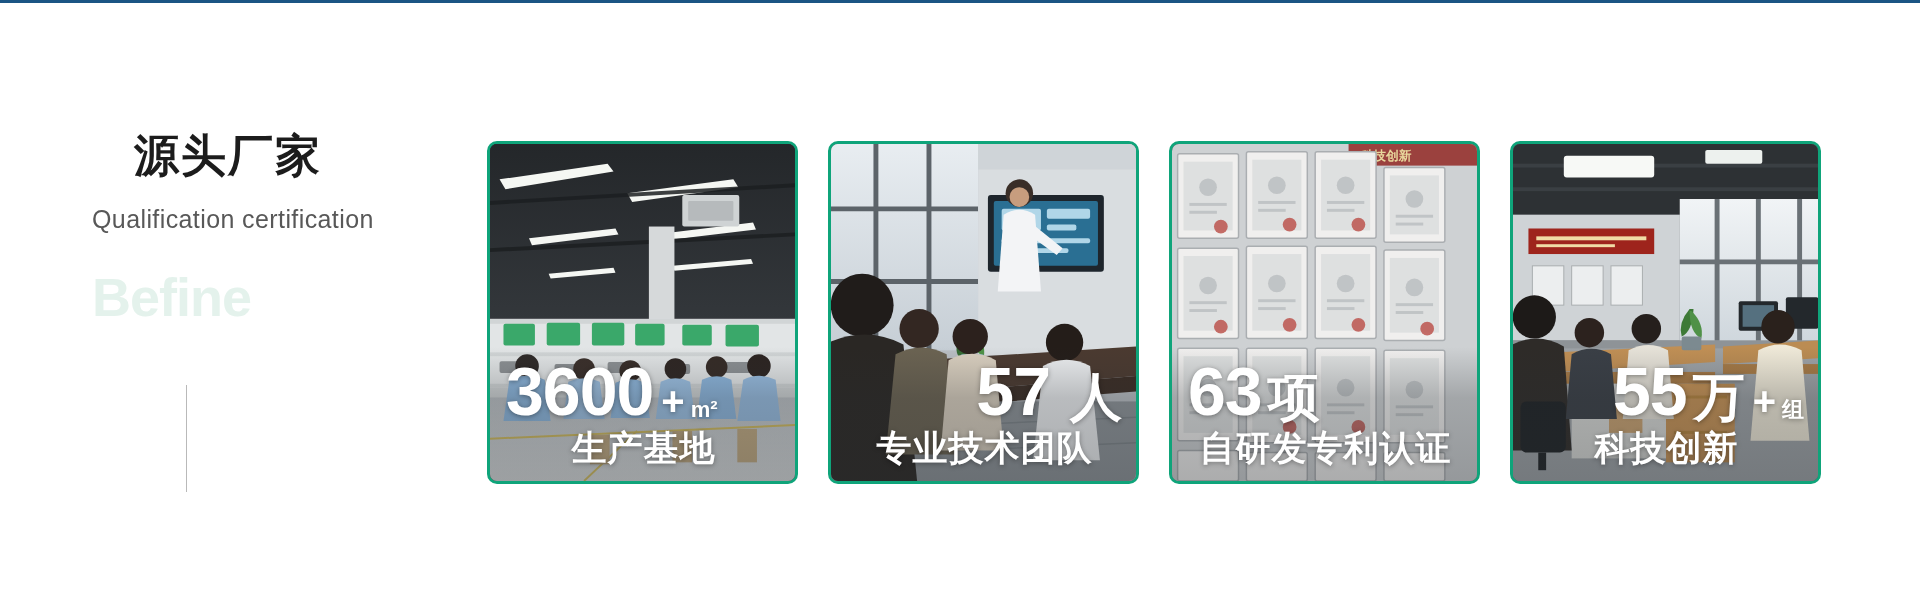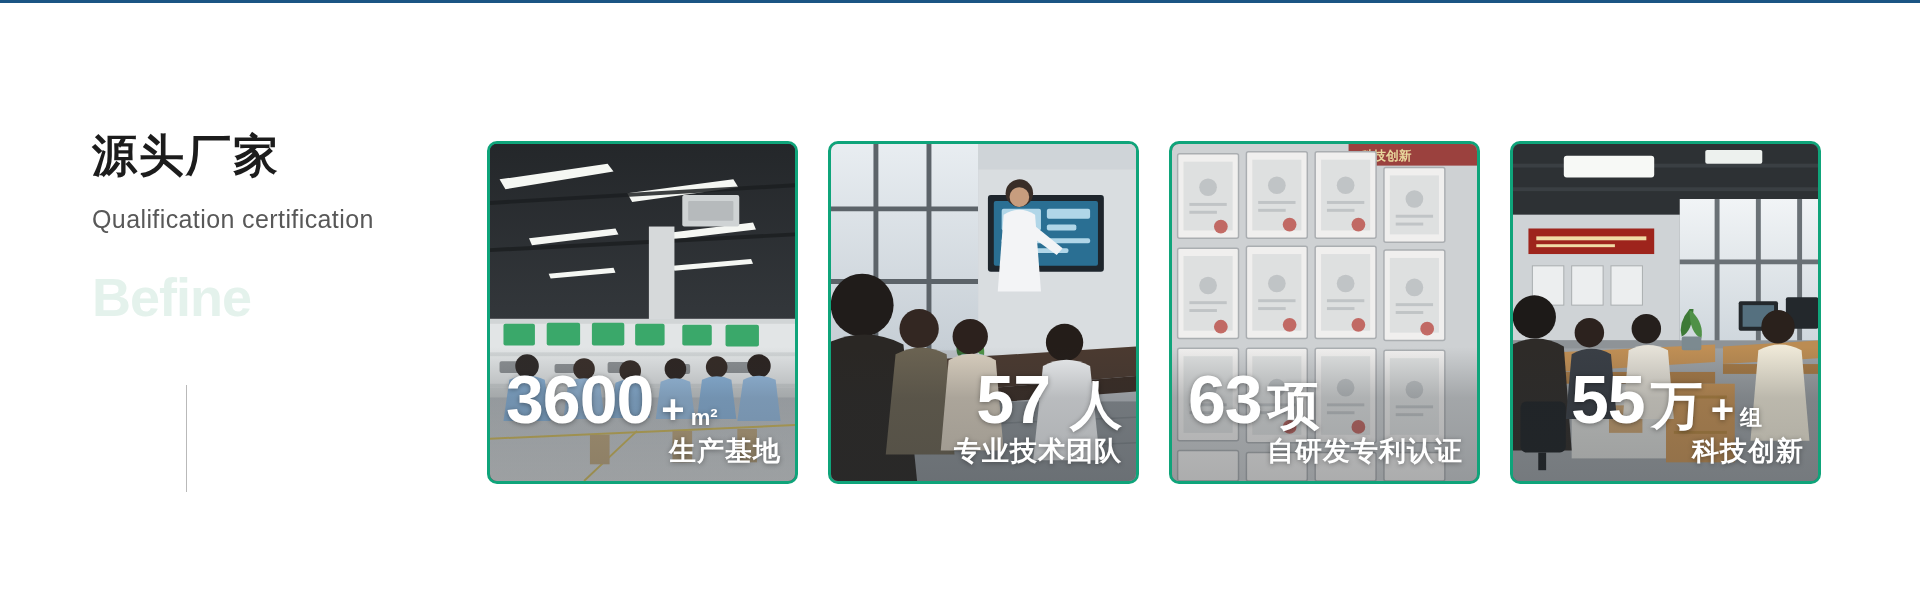--- a/index.html
+++ b/index.html
@@ -37,20 +37,21 @@
     width: 380px;
   }
 
   .heading-cn {
     font-size: 45px;
     line-height: 1.05;
     font-weight: 700;
     color: #1c1c1c;
     letter-spacing: 2px;
     white-space: nowrap;
+    margin-left: 42px;
   }
 
   .heading-en {
     margin-top: 26px;
     font-size: 25px;
     line-height: 1.15;
     font-weight: 300;
     color: #585858;
     letter-spacing: 0.4px;
     white-space: nowrap;
@@ -149,33 +150,33 @@
 
   .stat-suffix {
     font-size: 22px;
     font-weight: 700;
     align-self: flex-end;
     padding-bottom: 4px;
   }
 
   .stat-label {
     margin-top: 4px;
-    text-align: right;
-    font-size: 27px;
+    text-align: center;
+    font-size: 35px;
     font-weight: 700;
     letter-spacing: 1px;
     line-height: 1.1;
     white-space: nowrap;
   }
 
   
   .card-1 .stat-top { justify-content: flex-start; }
   .card-2 .stat-top { justify-content: flex-end; gap: 20px; }
   .card-3 .stat-top { justify-content: flex-start; }
-  .card-4 .stat-top { justify-content: center; }
+  .card-4 .stat-top { justify-content: flex-end; }
 </style>
 </head>
 <body>
 
 <div id="page">
 
   <div class="top-rule"></div>
 
   <div class="left-block">
     <div class="heading-cn">源头厂家</div>

